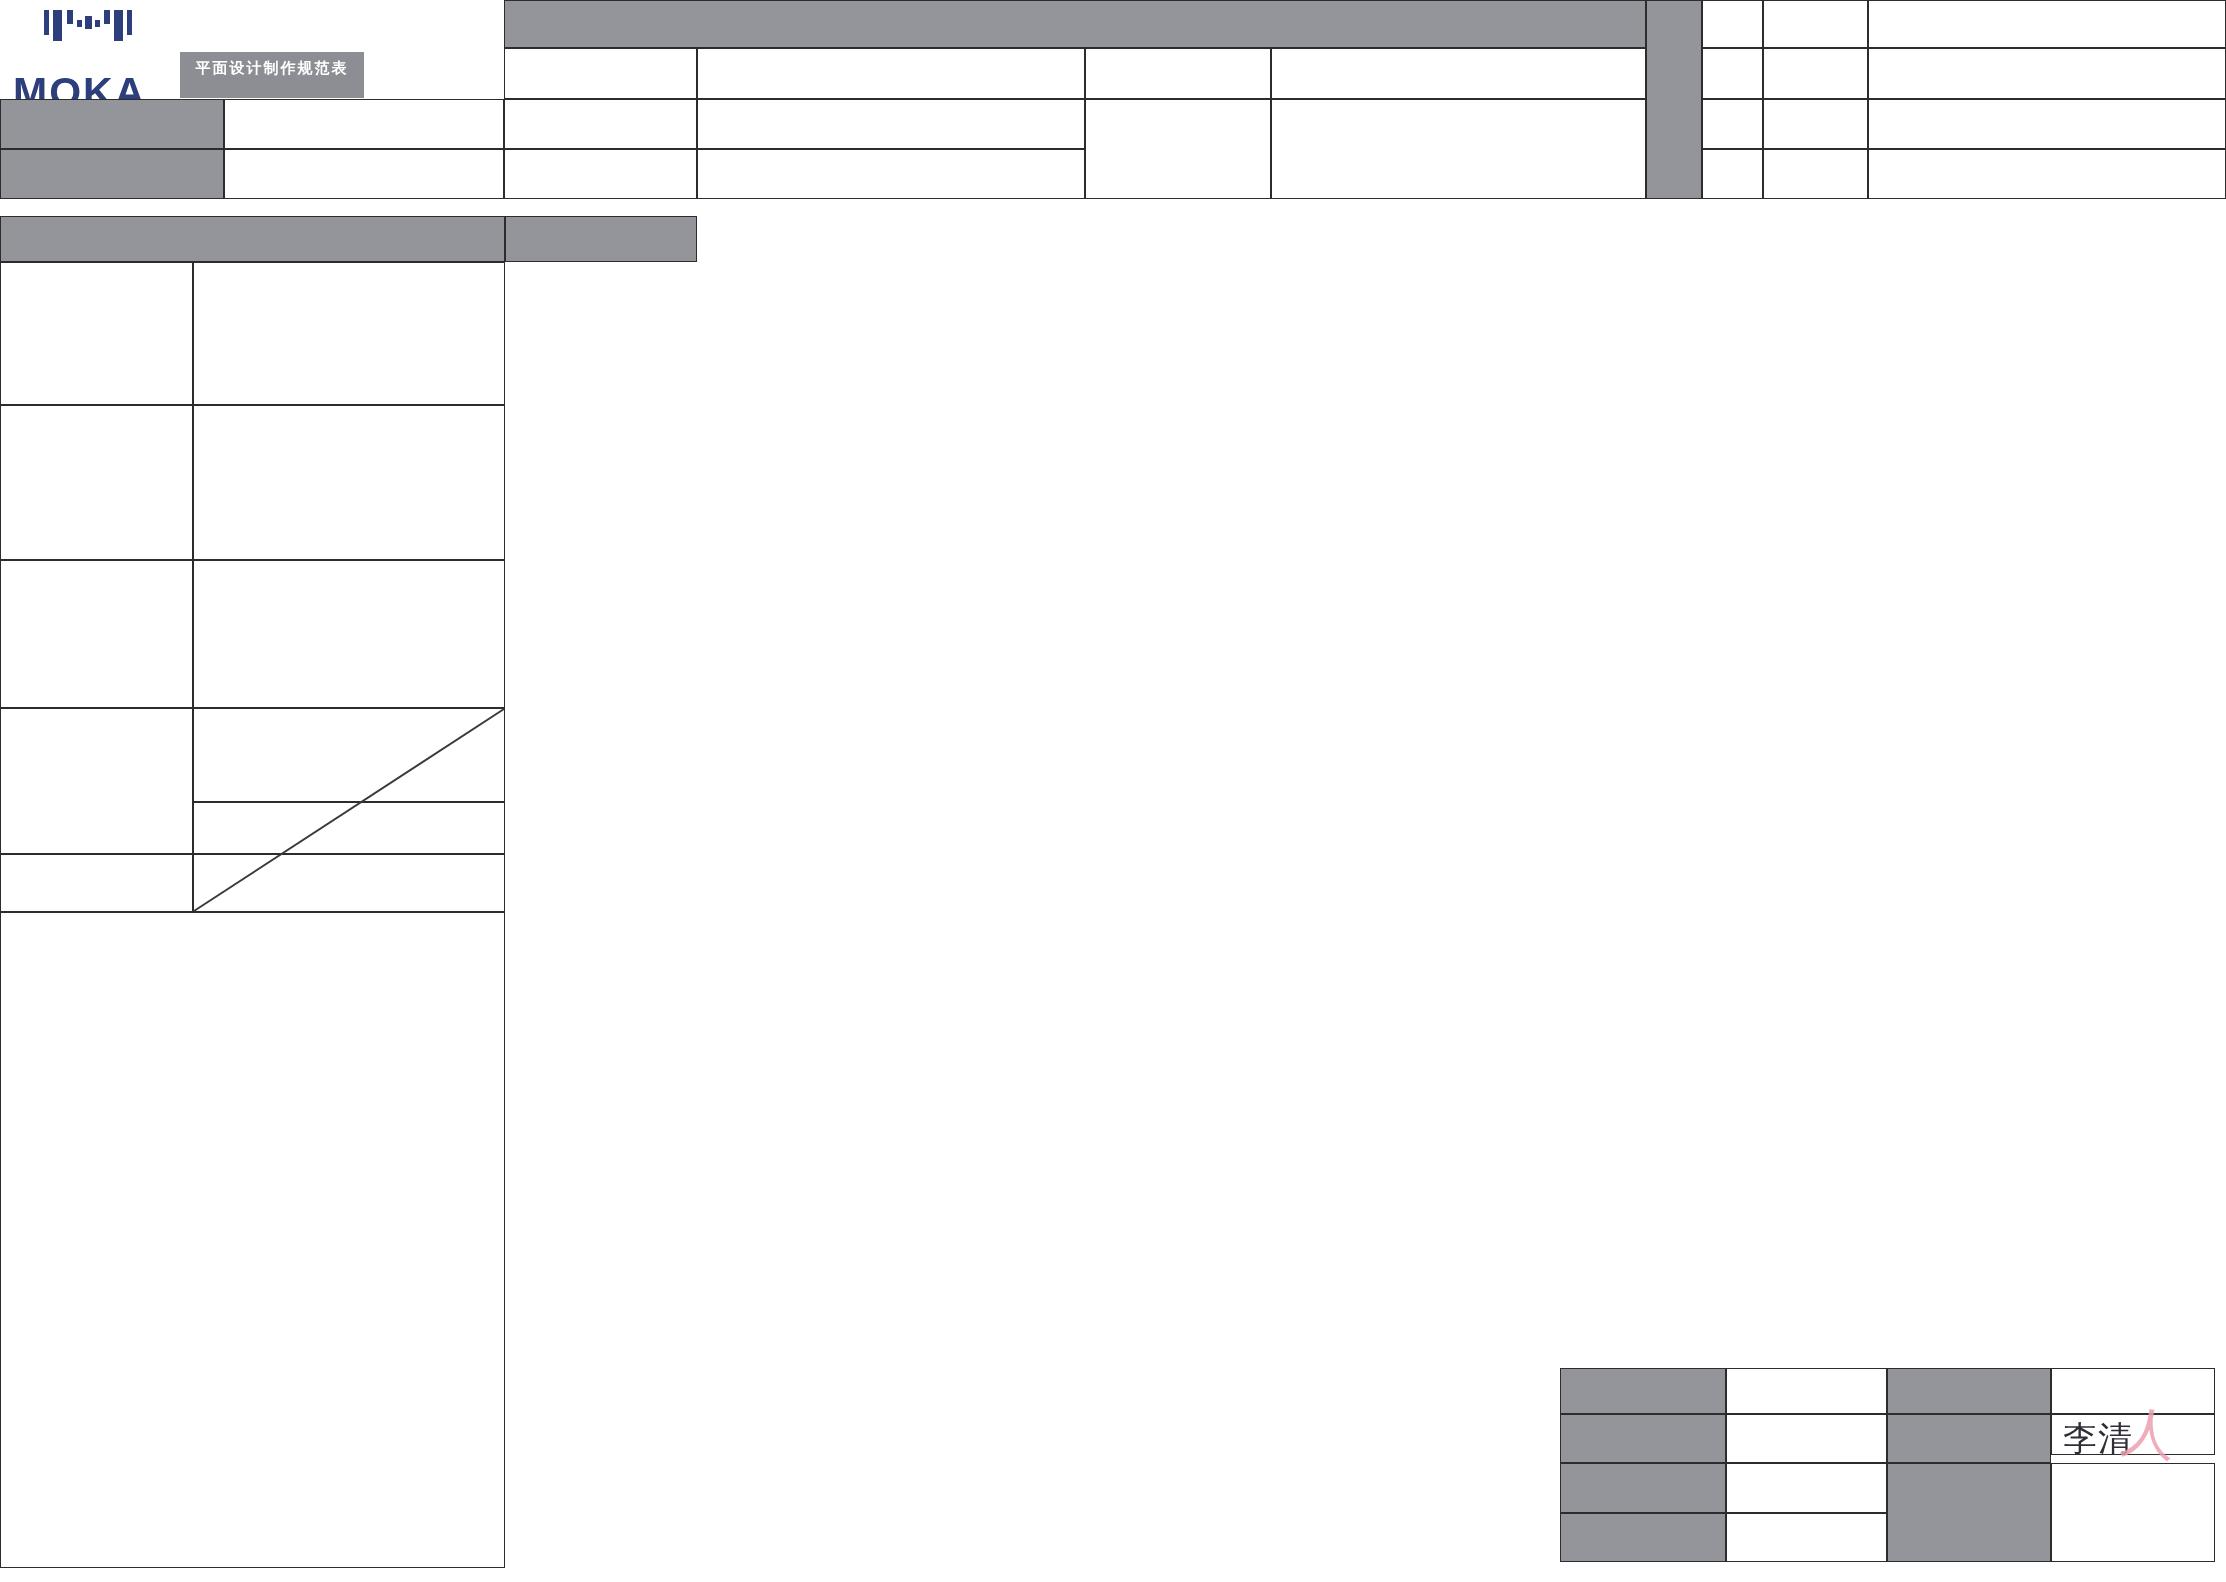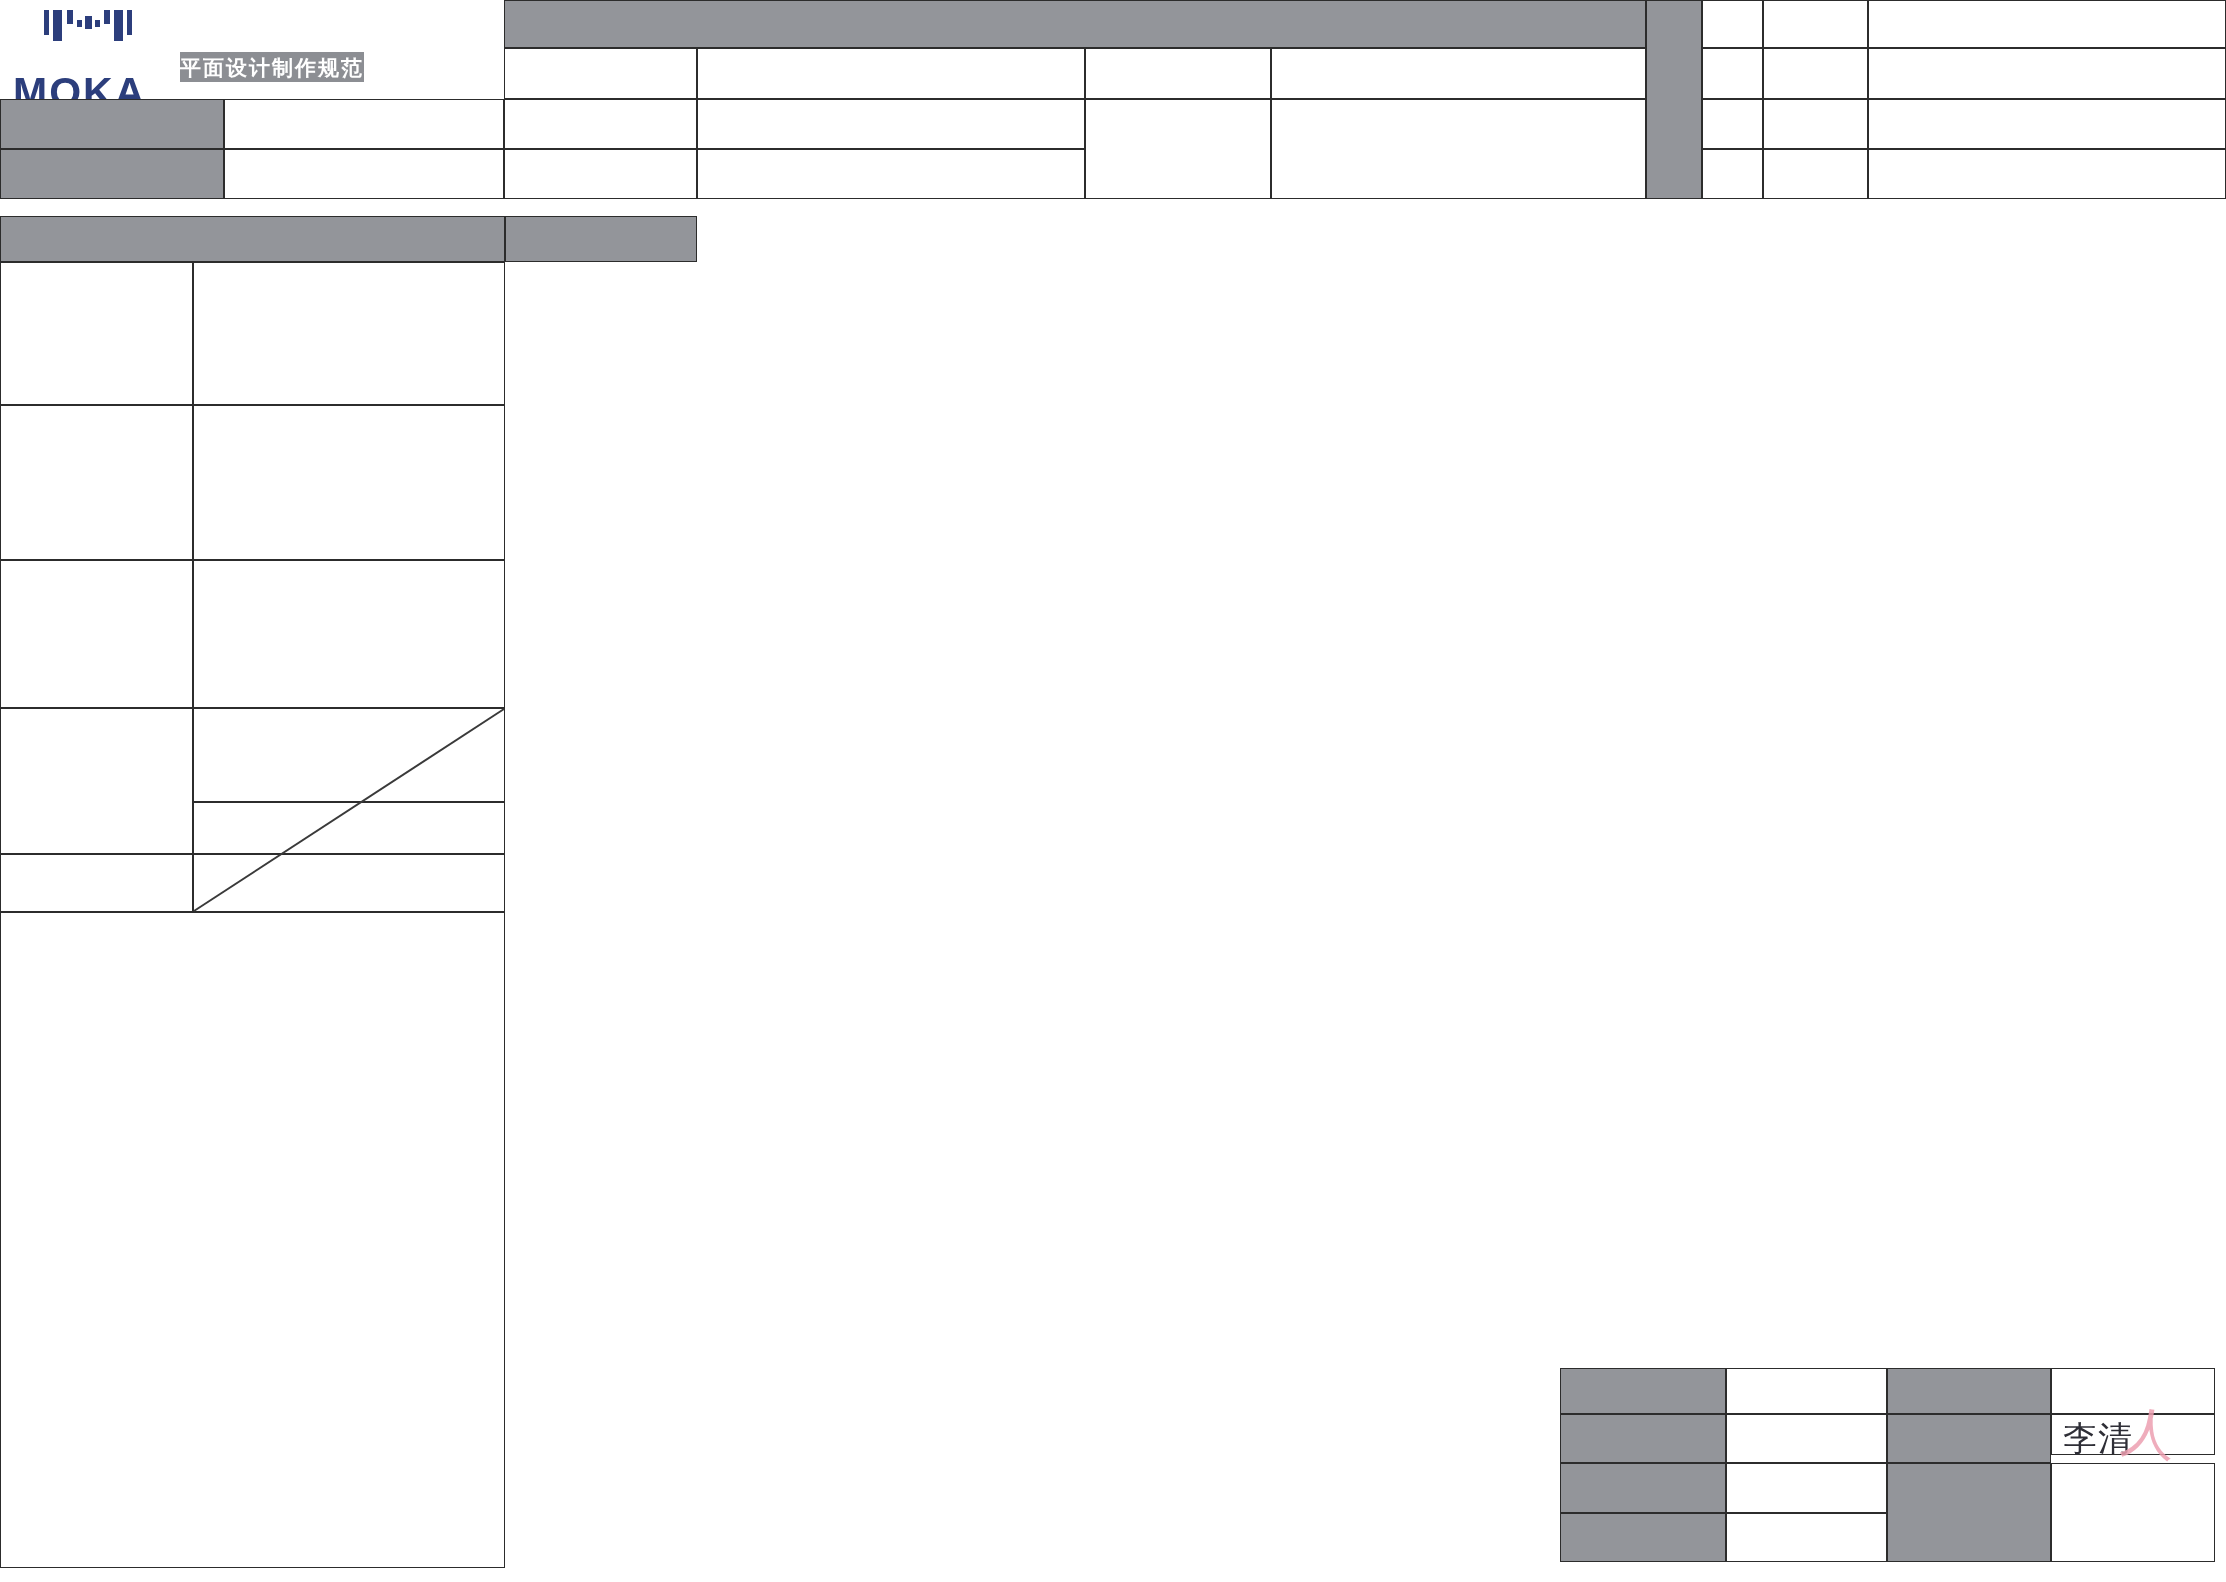--- a/index.html
+++ b/index.html
@@ -22,22 +22,22 @@
   .lb5{left:41px;top:6px;width:7px;height:13px;}
   .lb6{left:51px;top:10px;width:5px;height:7px;}
   .lb7{left:60px;top:0;width:6px;height:14px;}
   .lb8{left:70px;top:0;width:9px;height:31px;}
   .lb9{left:83px;top:0;width:5px;height:25px;}
   .logo-text{
     position:absolute;left:13px;top:44px;width:160px;height:38px;
     font-size:41px;font-weight:900;color:#2c3e7c;letter-spacing:2px;line-height:36px;margin-top:30px;
   }
   .badge{
-    position:absolute;left:180px;top:52px;width:184px;height:30px;
-    background:#8c8e93;color:#ffffff;font-size:21px;font-weight:bold;
+    position:absolute;left:180px;top:52px;width:184px;height:46px;
+    background:#8c8e93;color:#ffffff;font-size:15px;font-weight:bold;
     text-align:center;line-height:31px;letter-spacing:2px;white-space:nowrap;
   }
   .diag{position:absolute;left:193px;top:708px;width:312px;height:204px;overflow:visible;}
   .sig-cell{overflow:visible;z-index:4;}
   .sig-name{
     position:absolute;left:11px;top:1px;
     font-family:"Liberation Serif","DejaVu Serif",serif;
     font-size:34px;color:#2e2e36;letter-spacing:1px;white-space:nowrap;
   }
   .sig-mark{

